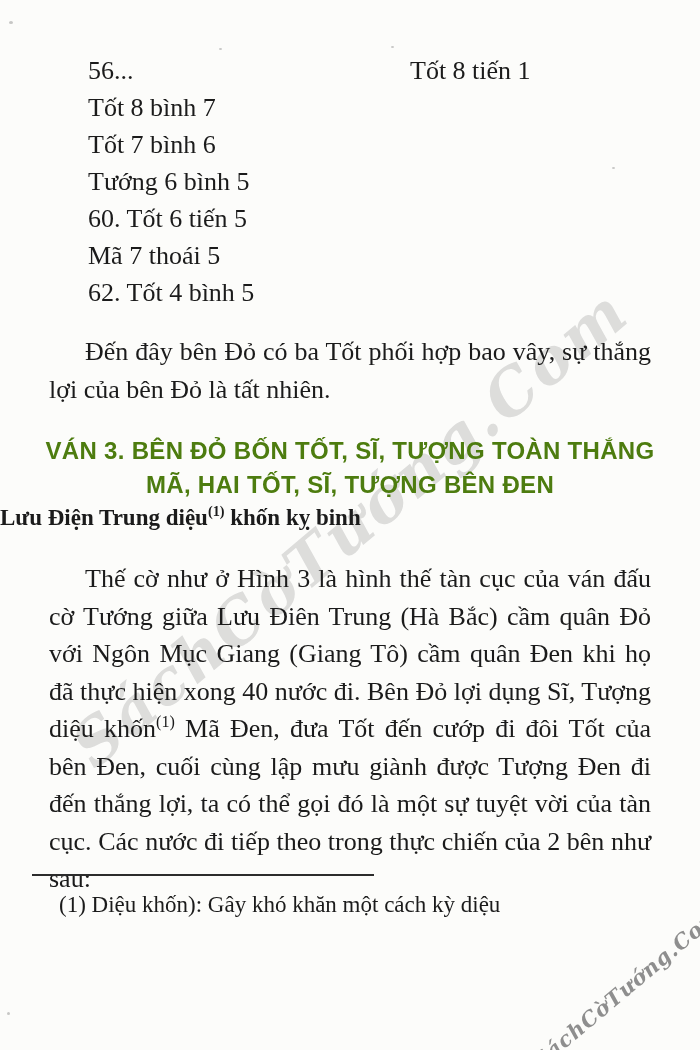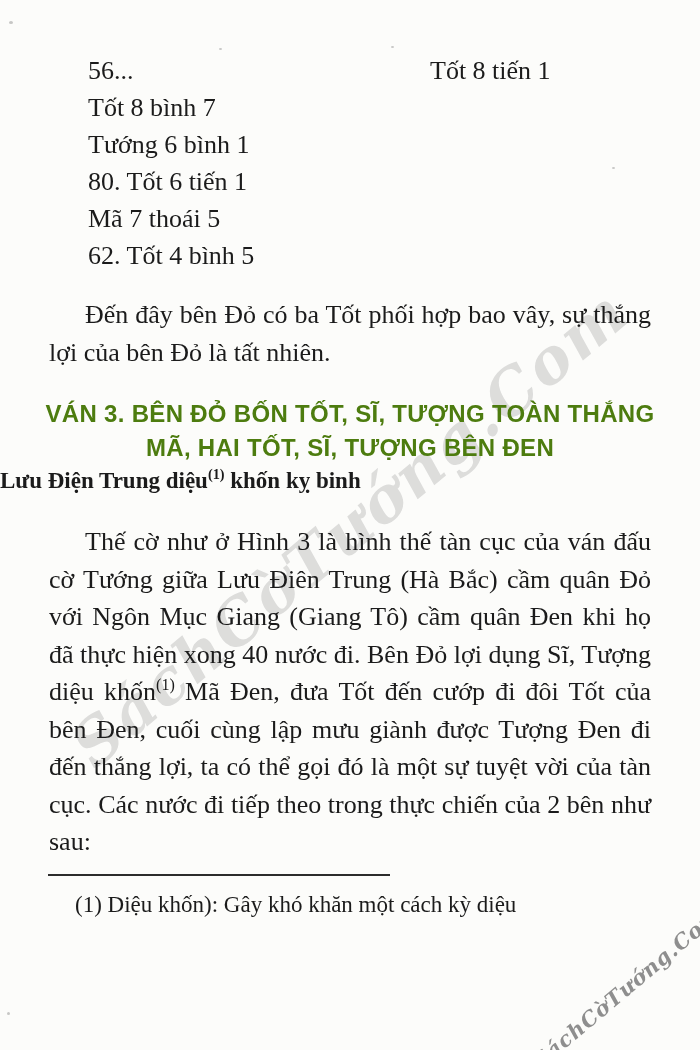--- a/index.html
+++ b/index.html
@@ -32,21 +32,21 @@
     transform: translate(-50%, -50%) rotate(-40deg);
     font-family: "DejaVu Serif", serif;
     font-style: italic; font-weight: bold;
     font-size: 21px; letter-spacing: 1px;
     color: rgba(95,95,95,0.70);
     white-space: nowrap;
   }
 
   
   .moves { margin: 52px 0 0 88px; font-size: 26px; }
-  .move-row { display: flex; line-height: 37px; gap: 20px; }
+  .move-row { display: flex; line-height: 37px; }
   .move-red { width: 322px; flex: none; }
   .move-black { flex: none; }
 
   
   .para {
     width: 602px; margin-left: 49px;
     font-size: 26px; line-height: 37.5px;
     text-align: justify;
   }
   .para-conclusion { margin-top: 22px; text-indent: 36px; }
@@ -62,21 +62,21 @@
     font-size: 24px; line-height: 34px;
     letter-spacing: 0.3px;
     color: #4d7c0f;
   }
   .subheading {
     font-weight: bold;
     font-size: 23px; line-height: 32px;
   }
 
   
-  .footnote { position: absolute; z-index: 2; left: 48px; top: 874px; width: 604px; }
+  .footnote { position: absolute; z-index: 2; left: 32px; top: 874px; width: 604px; }
   .footnote-rule { width: 342px; height: 0; border-top: 2px solid #2c2c2c; }
   .footnote-text { margin: 14px 0 0 27px; font-size: 23px; line-height: 30px; }
 
   
   .speck { position: absolute; z-index: 1; border-radius: 50%; background: rgba(60,60,60,0.28); }
   .speck.s1 { left: 9px;  top: 21px;  width: 4px; height: 3px; }
   .speck.s2 { left: 219px; top: 48px;  width: 3px; height: 2px; }
   .speck.s3 { left: 391px; top: 46px;  width: 3px; height: 2px; }
   .speck.s4 { left: 612px; top: 167px; width: 3px; height: 2px; }
   .speck.s5 { left: 7px;  top: 1012px; width: 3px; height: 3px; }
@@ -99,26 +99,27 @@
 
     <div class="moves">
       <div class="move-row">
         <span class="move-red">56...</span>
         <span class="move-black">Tốt 8 tiến 1</span>
       </div>
       <div class="move-row">
         <span class="move-black">Tốt 8 bình 7</span>
       </div>
       <div class="move-row">
+        <span class="move-black">Tốt 7 bình 6</span>
       </div>
       <div class="move-row">
-        <span class="move-black">Tướng 6 bình 1</span>
+        <span class="move-black">Tướng 6 bình 5</span>
       </div>
       <div class="move-row">
-        <span class="move-red">80. Tốt 6 tiến 1</span>
+        <span class="move-red">60. Tốt 6 tiến 5</span>
       </div>
       <div class="move-row">
         <span class="move-black">Mã 7 thoái 5</span>
       </div>
       <div class="move-row">
         <span class="move-red">62. Tốt 4 bình 5</span>
         <span class="move-black"></span>
       </div>
     </div>
 

